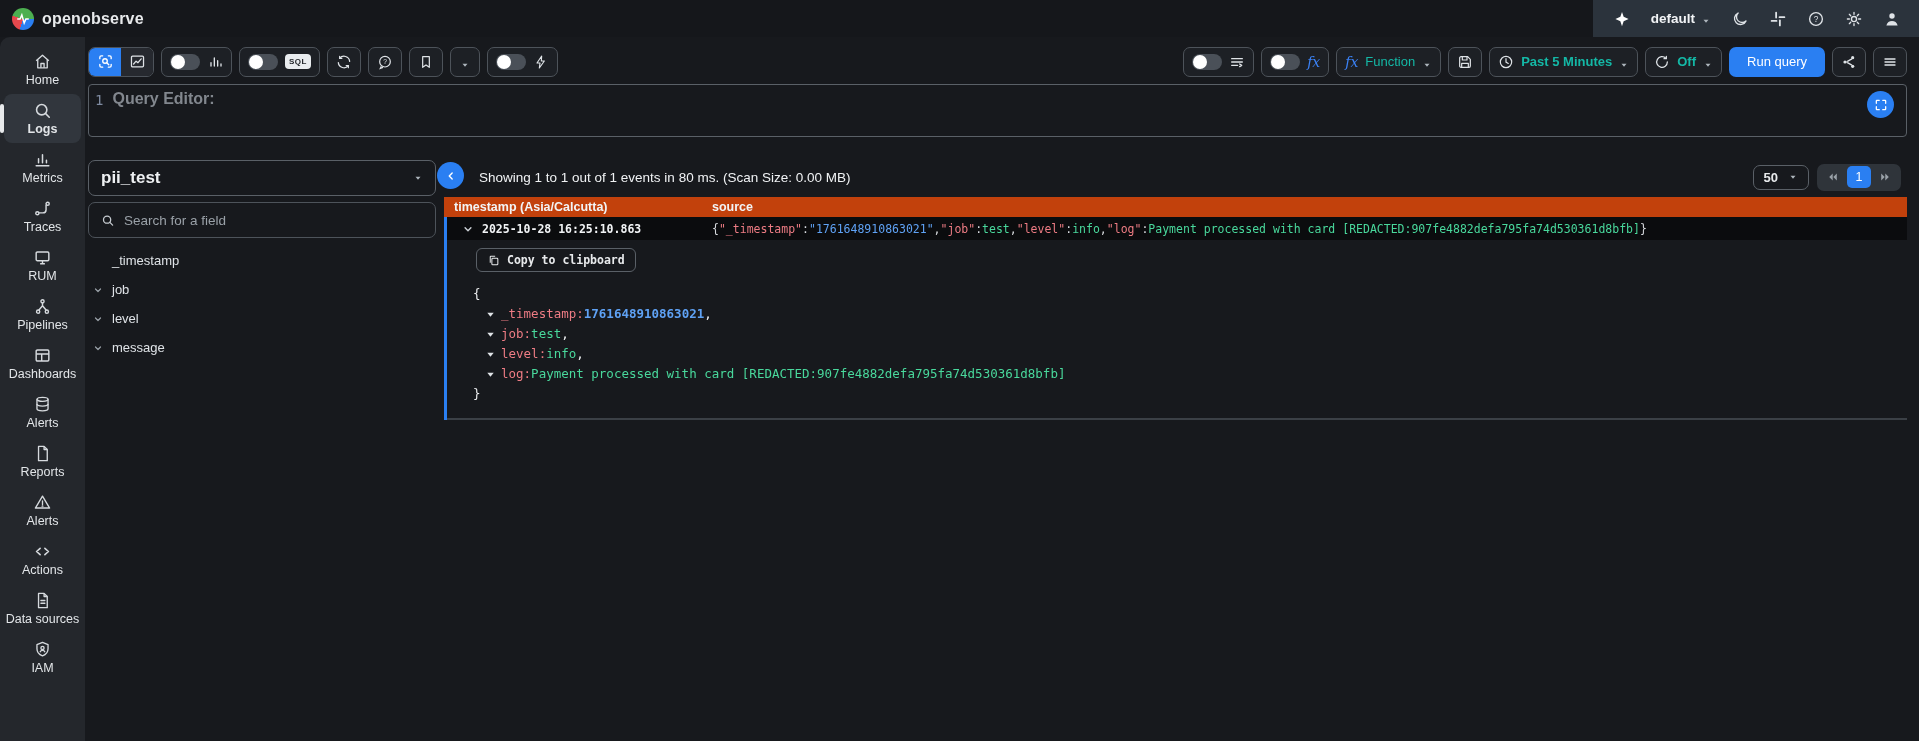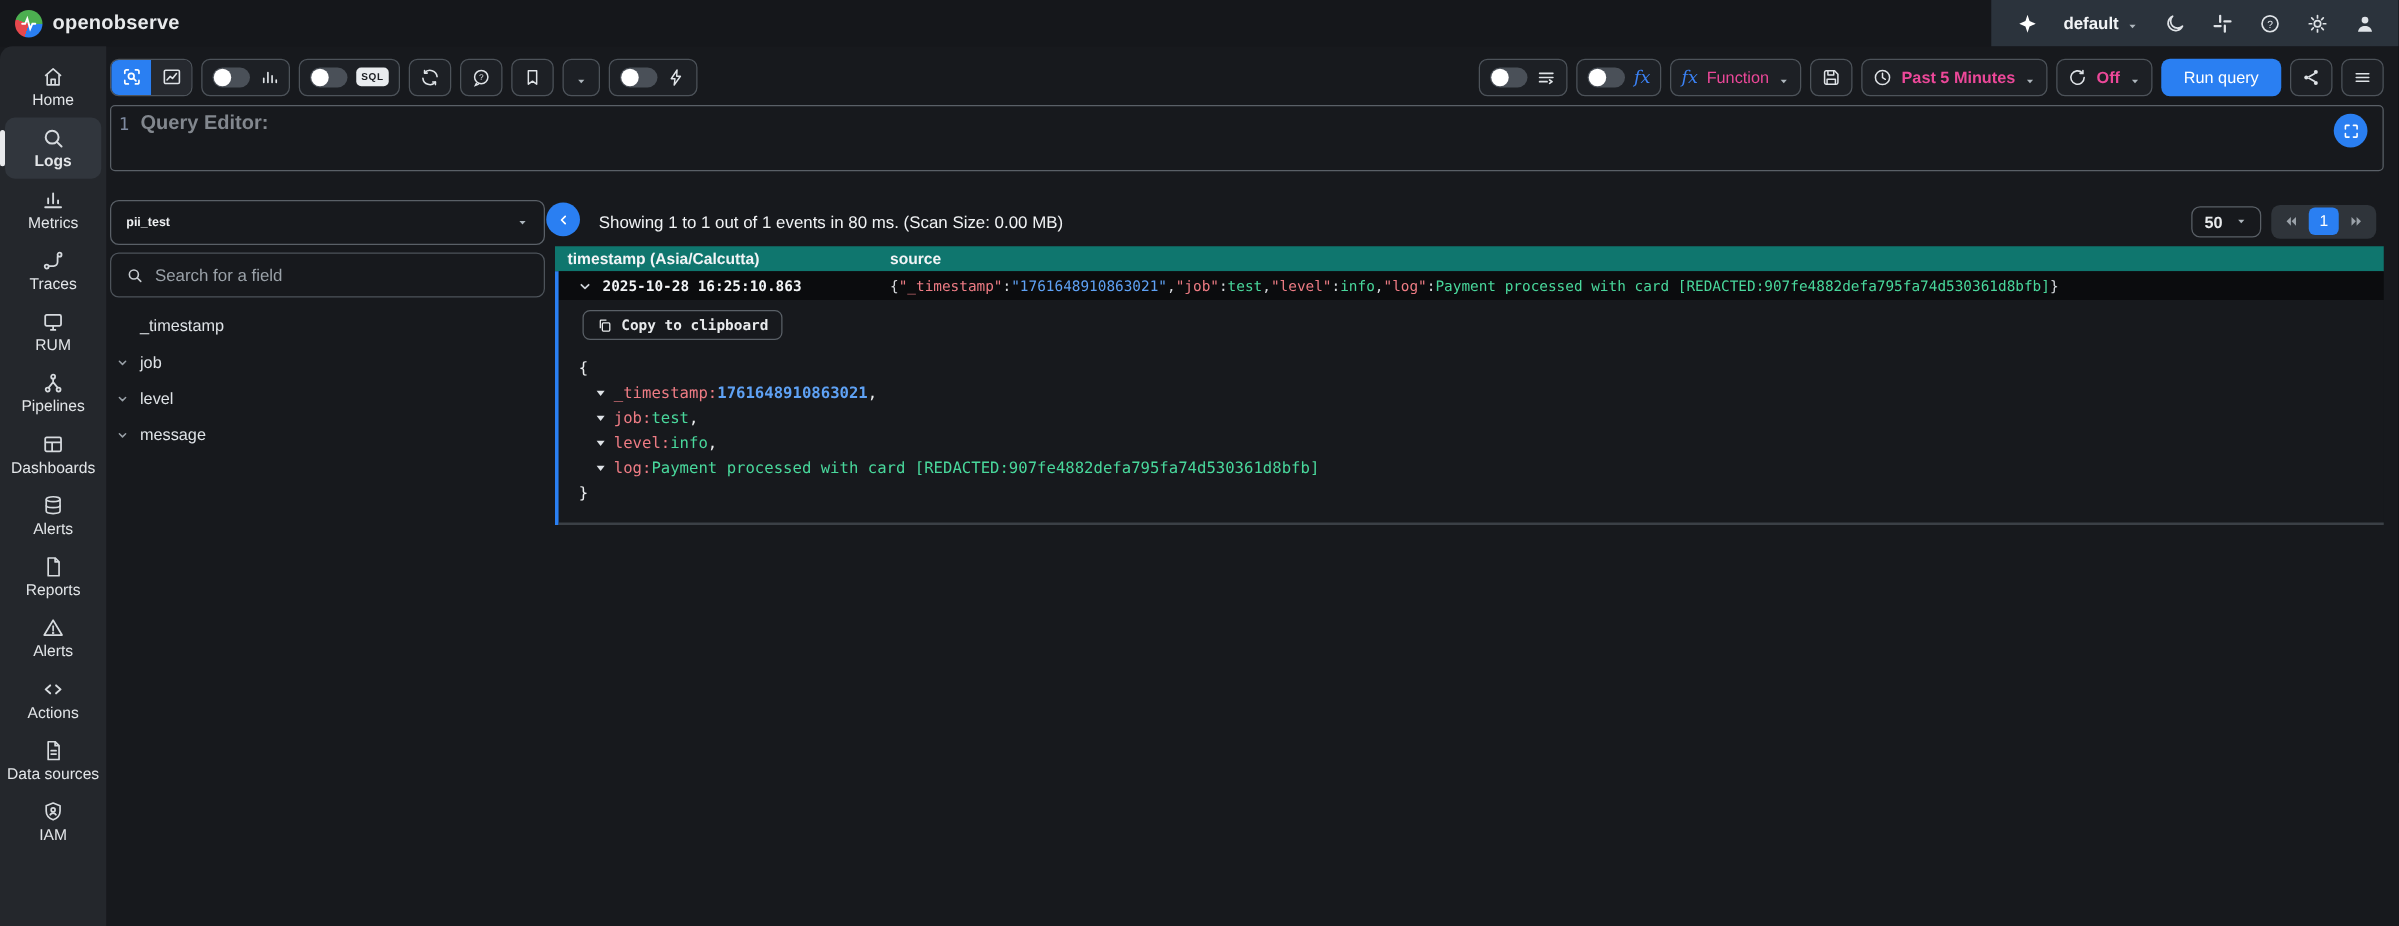--- a/index.html
+++ b/index.html
@@ -43,37 +43,37 @@
   .seg { display:flex; align-items:stretch; border:1px solid #4d535a; border-radius:7px; overflow:hidden; height:30px; }
   .seg .half { width:32px; display:flex; align-items:center; justify-content:center; cursor:pointer; color:#dfe3e7; }
   .seg .half svg { width:17px; height:17px; }
   .half.primary { background:#2a7ff2; color:#fff; }
   .half.dark { background:#26292f; }
   .toggle { width:30px; height:16px; border-radius:9px; background:#4a5058; position:relative; flex:0 0 auto; cursor:pointer; }
   .toggle::after { content:""; position:absolute; left:1px; top:1px; width:14px; height:14px; border-radius:50%; background:#fff; }
   .sql-badge { background:#e9ecef; color:#1c1f24; font-size:8px; font-weight:bold; padding:3px 4px; border-radius:4px; letter-spacing:.5px; }
   .fx-txt { font-style:italic; font-size:14px; font-weight:normal; color:#3b82f6; font-family:"DejaVu Serif", serif; }
   .run-btn { height:30px; padding:0 18px; background:#2a7ff2; border:none; border-radius:7px; color:#fff; font-size:13px; cursor:pointer; }
-  .dd-label { font-size:13px; color:#ec4899; }
+  .dd-label { font-size:13px; color:#14b8a6; }
 
   
   .editor { position:absolute; top:47px; left:3px; right:12px; height:53px; border:1px solid #5a6067; border-radius:4px; background:#17191d; }
   .editor-line { display:flex; align-items:flex-start; gap:9px; padding:5px 0 0 6px; }
   .line-no { color:#7e8aa0; font-size:14px; font-family:"DejaVu Sans Mono", monospace; padding-top:2px; }
   .editor-ph { color:#82878e; font-size:16px; font-weight:bold; }
   .editor-expand { position:absolute; top:6px; right:12px; width:27px; height:27px; border-radius:50%; background:#2a7ff2; border:none; color:#fff; display:flex; align-items:center; justify-content:center; cursor:pointer; }
   .editor-expand svg { width:14px; height:14px; }
 
   
   .content { position:absolute; top:112px; left:3px; right:0; bottom:0; display:flex; }
 
   
   .fields-panel { width:356px; flex:0 0 auto; padding:11px 8px 0 0; }
   .stream-select { height:36px; border:1px solid #5a6067; border-radius:7px; display:flex; align-items:center; padding:0 12px; cursor:pointer; }
-  .stream-select .sel-txt { font-size:10px; font-weight:bold; color:#eef0f2; }
+  .stream-select .sel-txt { font-size:17px; font-weight:bold; color:#eef0f2; }
   .stream-select .caret { margin-left:auto; }
   .field-search { margin-top:6px; height:36px; border:1px solid #4d535a; border-radius:7px; display:flex; align-items:center; gap:9px; padding:12px 12px; }
   .field-search .ic { width:15px; height:15px; color:#c6cbd0; display:inline-flex; }
   .field-search .ic svg { width:100%; height:100%; }
   .field-search input { background:transparent; border:none; outline:none; color:#e8eaec; font-size:13.5px; width:100%; font-family:"Liberation Sans", sans-serif; }
   .field-search input::placeholder { color:#9aa1a8; }
   .field-list { margin-top:8px; }
   .field-item { height:29px; display:flex; align-items:center; gap:8px; padding-left:4px; cursor:pointer; }
   .field-item .f-caret { width:12px; height:12px; color:#9aa1a8; display:inline-flex; }
   .field-item .f-caret svg { width:100%; height:100%; }
@@ -88,37 +88,37 @@
   .res-summary { margin-left:35px; font-size:13.5px; color:#f0f2f4; }
   .res-right { margin-left:auto; display:flex; align-items:center; gap:8px; padding-right:18px; }
   .pagesize { height:25px; border:1px solid #5a6067; border-radius:7px; display:flex; align-items:center; gap:10px; padding:0 10px; font-size:13px; font-weight:bold; cursor:pointer; }
   .pager { height:27px; background:#2f343a; border-radius:7px; display:flex; align-items:center; gap:4px; padding:0 6px; }
   .pg-nav { width:20px; height:20px; display:flex; align-items:center; justify-content:center; color:#9aa1a8; cursor:pointer; }
   .pg-nav svg { width:14px; height:14px; }
   .pg-num { min-width:24px; height:22px; background:#2a7ff2; color:#fff; border-radius:5px; display:flex; align-items:center; justify-content:center; font-size:12.5px; cursor:pointer; }
 
   
   .tbl { margin-top:3px; margin-right:12px; }
-  .tbl-head { height:20px; background:#0f766e; display:flex; align-items:center; }
+  .tbl-head { height:20px; background:#c2410c; display:flex; align-items:center; }
   .th { font-size:12.5px; font-weight:bold; color:#f2f4f6; }
   .th.col-ts { width:268px; padding-left:10px; flex:0 0 auto; }
   .th.col-src { flex:1; }
   .expanded-group { border-left:3px solid #2a7ff2; }
   .tbl-row { height:23px; background:#0b0c0e; display:flex; align-items:center; font-family:"DejaVu Sans Mono", monospace; font-size:11.5px; cursor:pointer; }
   .row-caret { width:14px; height:14px; color:#cdd2d7; margin-left:14px; flex:0 0 auto; display:inline-flex; }
   .row-caret svg { width:100%; height:100%; }
   .row-ts { width:237px; flex:0 0 auto; padding-left:7px; color:#f2f4f6; font-weight:bold; }
   .row-src { flex:1; white-space:nowrap; overflow:hidden; color:#d7dade; }
   .tok-key { color:#ee7c84; }
   .tok-number { color:#5fa2f5; }
   .tok-string { color:#49d89c; }
   .tok-punct { color:#d7dade; }
 
   
-  .detail { background:#17191d; border-bottom:2px solid #3b4046; padding:8px 0 14px 0; }
+  .detail { background:#17191d; border-bottom:2px solid #3b4046; padding:8px 0 14px 10px; }
   .copy-btn { margin-left:19px; height:24px; display:inline-flex; align-items:center; gap:7px; padding:0 10px; background:transparent; border:1px solid #5a6067; border-radius:6px; color:#e8eaec; font-family:"DejaVu Sans Mono", monospace; font-size:11.5px; font-weight:bold; cursor:pointer; }
   .copy-btn svg { width:13px; height:13px; }
   .json-tree { margin-top:12px; font-family:"DejaVu Sans Mono", monospace; font-size:12.5px; line-height:20px; }
   .json-brace { padding-left:16px; color:#eef0f2; }
   .json-row { display:flex; align-items:center; padding-left:28px; }
   .j-caret { width:11px; height:11px; color:#dfe3e7; display:inline-flex; margin-right:5px; flex:0 0 auto; }
   .j-caret svg { width:100%; height:100%; }
   .j-key { color:#ee7c84; }
   .j-val.number { color:#5fa2f5;font-weight:bold; }
   .j-val.string { color:#49d89c; }

